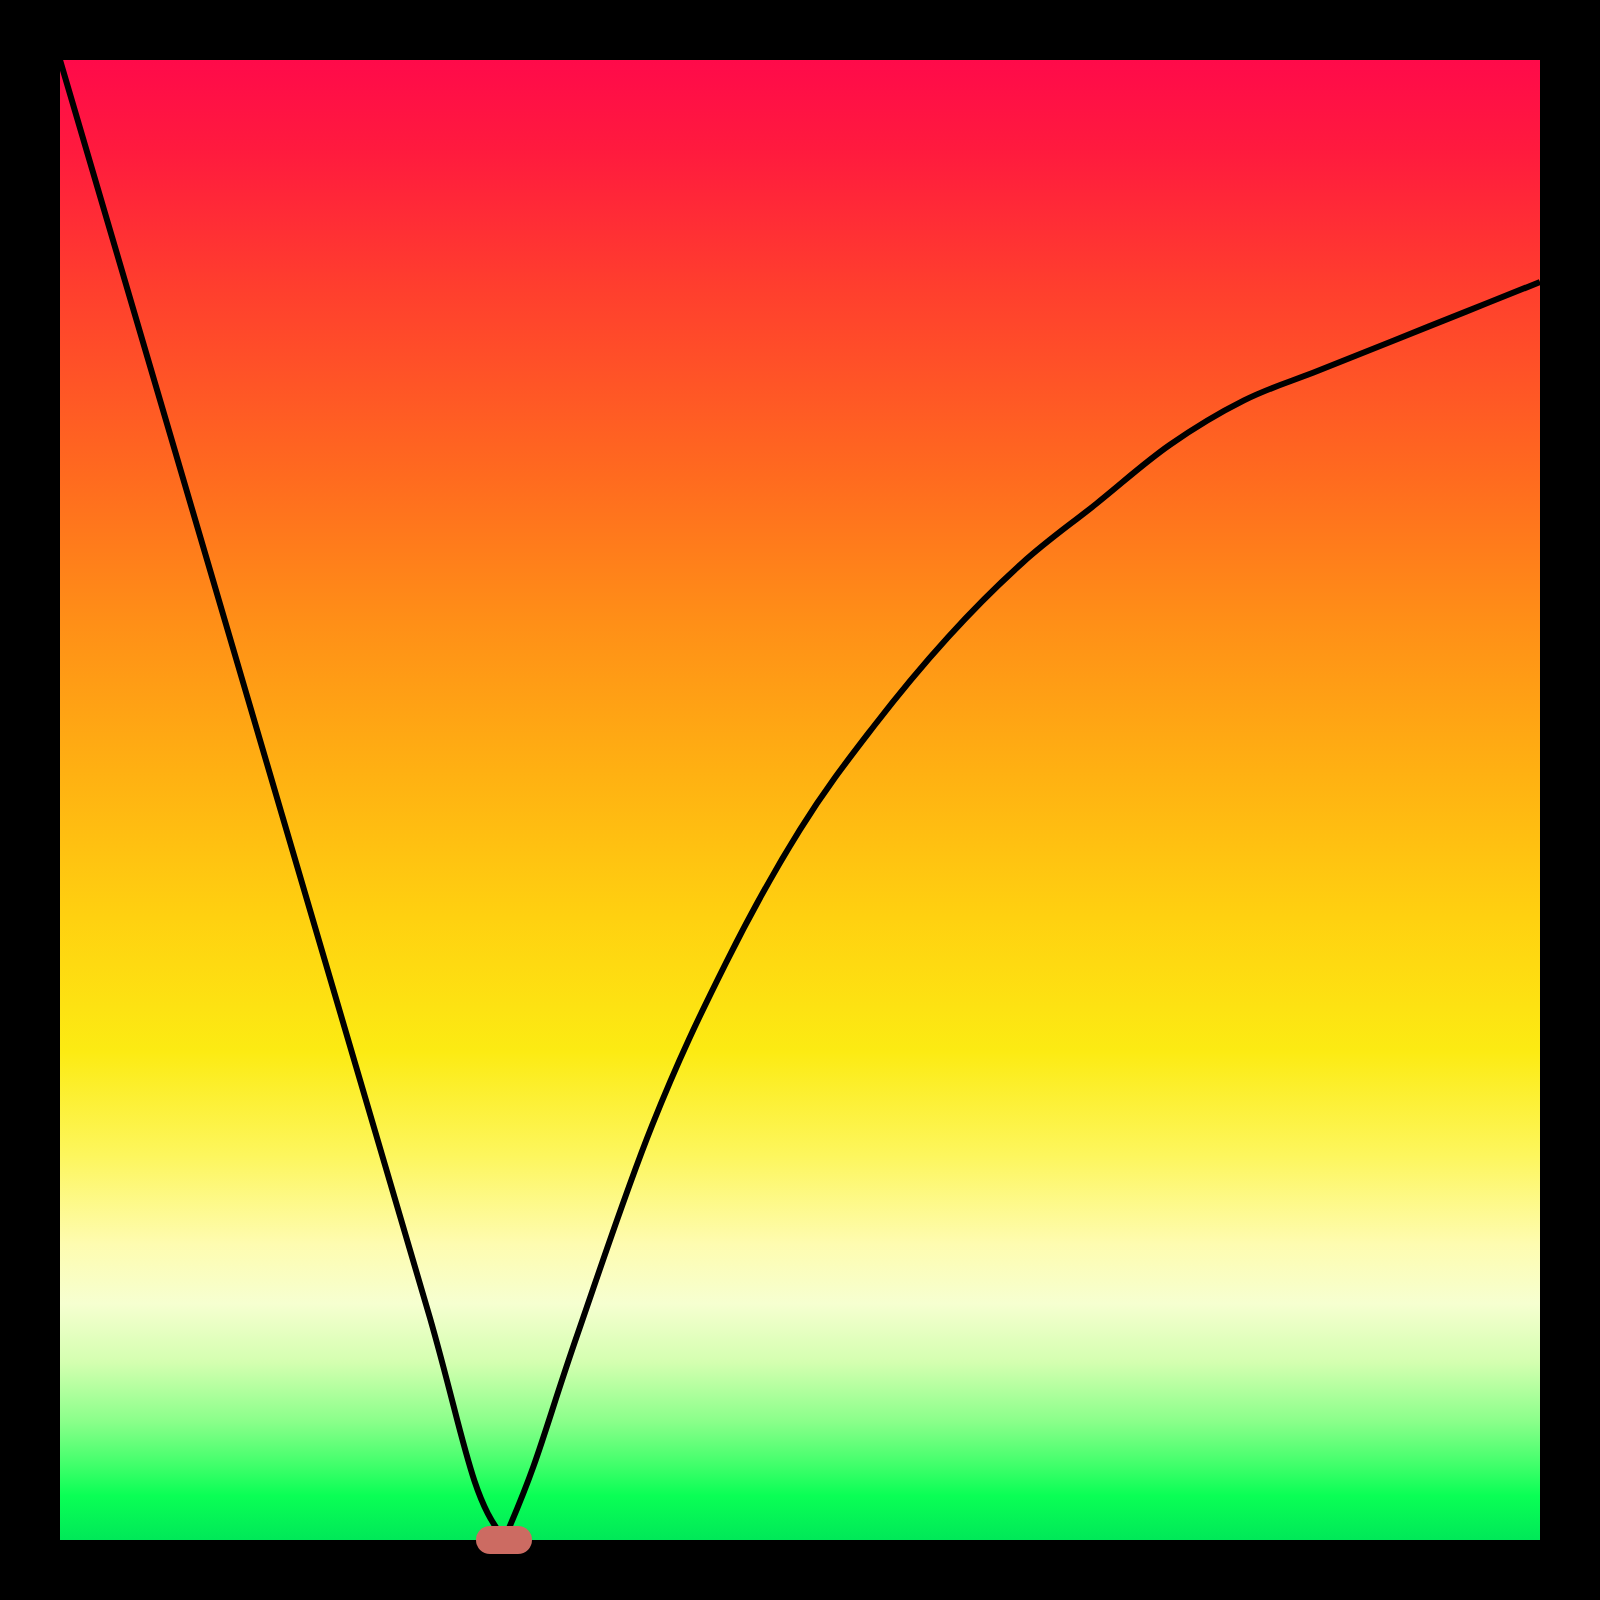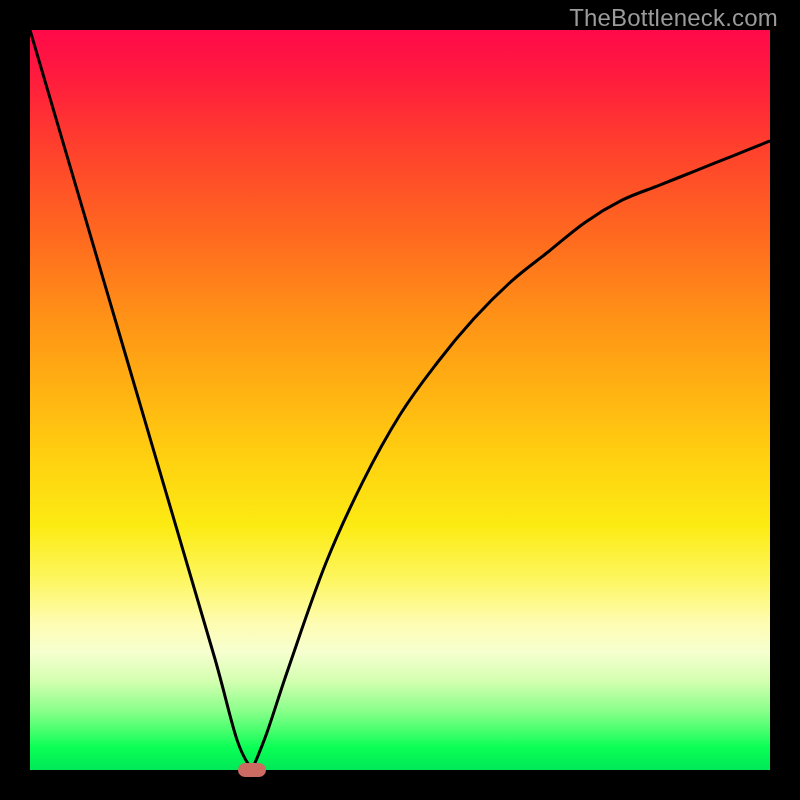--- a/index.html
+++ b/index.html
@@ -72,14 +72,13 @@
 </style>
 </head>
 <body>
 
 <div class="frame">
   <div class="plot-area"></div>
   <svg class="curve" viewBox="0 0 740 740" preserveAspectRatio="none">
     <path id="curve-path" d="M 0 0 C 6.66 22.644000000000013, 23.68 80.51200000000009, 37 125.80000000000007 C 50.32 171.08800000000005, 60.68 206.31199999999998, 74 251.59999999999997 C 87.32 296.888, 97.68 332.112, 111 377.40000000000003 C 124.32 422.68800000000005, 134.68 457.912, 148 503.2 C 161.32 548.4879999999999, 174.344 591.704, 185 629 C 195.656 666.296, 200.54000000000002 690.42, 207.20000000000002 710.4 C 213.86 730.38, 219.336 734.672, 222 740 M 222 740 C 224.66400000000002 733.34, 230.14000000000001 721.648, 236.8 703 C 243.46 684.352, 248.344 667.036, 259 636.4 C 269.656 605.764, 282.68 566.0999999999999, 296 532.8 C 309.32 499.49999999999994, 319.68 478.03999999999996, 333 451.4 C 346.32 424.76, 356.68 406.112, 370 384.8 C 383.32 363.488, 393.68000000000006 350.3159999999999, 407.00000000000006 332.99999999999994 C 420.32000000000005 315.68399999999997, 430.68 303.252, 444 288.6 C 457.32 273.94800000000004, 467.68 263.58799999999997, 481 251.59999999999997 C 494.32 239.61199999999997, 504.68 232.656, 518 222 C 531.32 211.344, 541.68 201.724, 555 192.39999999999998 C 568.32 183.07599999999996, 578.68 176.85999999999993, 592 170.19999999999993 C 605.32 163.53999999999994, 615.68 160.72799999999998, 629 155.39999999999998 C 642.32 150.07199999999997, 652.68 145.92799999999988, 666 140.5999999999999 C 679.32 135.27199999999993, 689.68 131.12800000000004, 703 125.80000000000007 C 716.32 120.47200000000008, 733.34 113.66400000000002, 740 111" fill="none" stroke="#000" stroke-width="3" stroke-linejoin="round"></path>
   </svg>
   <div class="marker" id="marker" style="left: 252px; top: 770px; background: rgb(204, 107, 98);"></div>
-  <div class="watermark">TheBottleneck.com</div>
 </div>
 
 </body></html>

